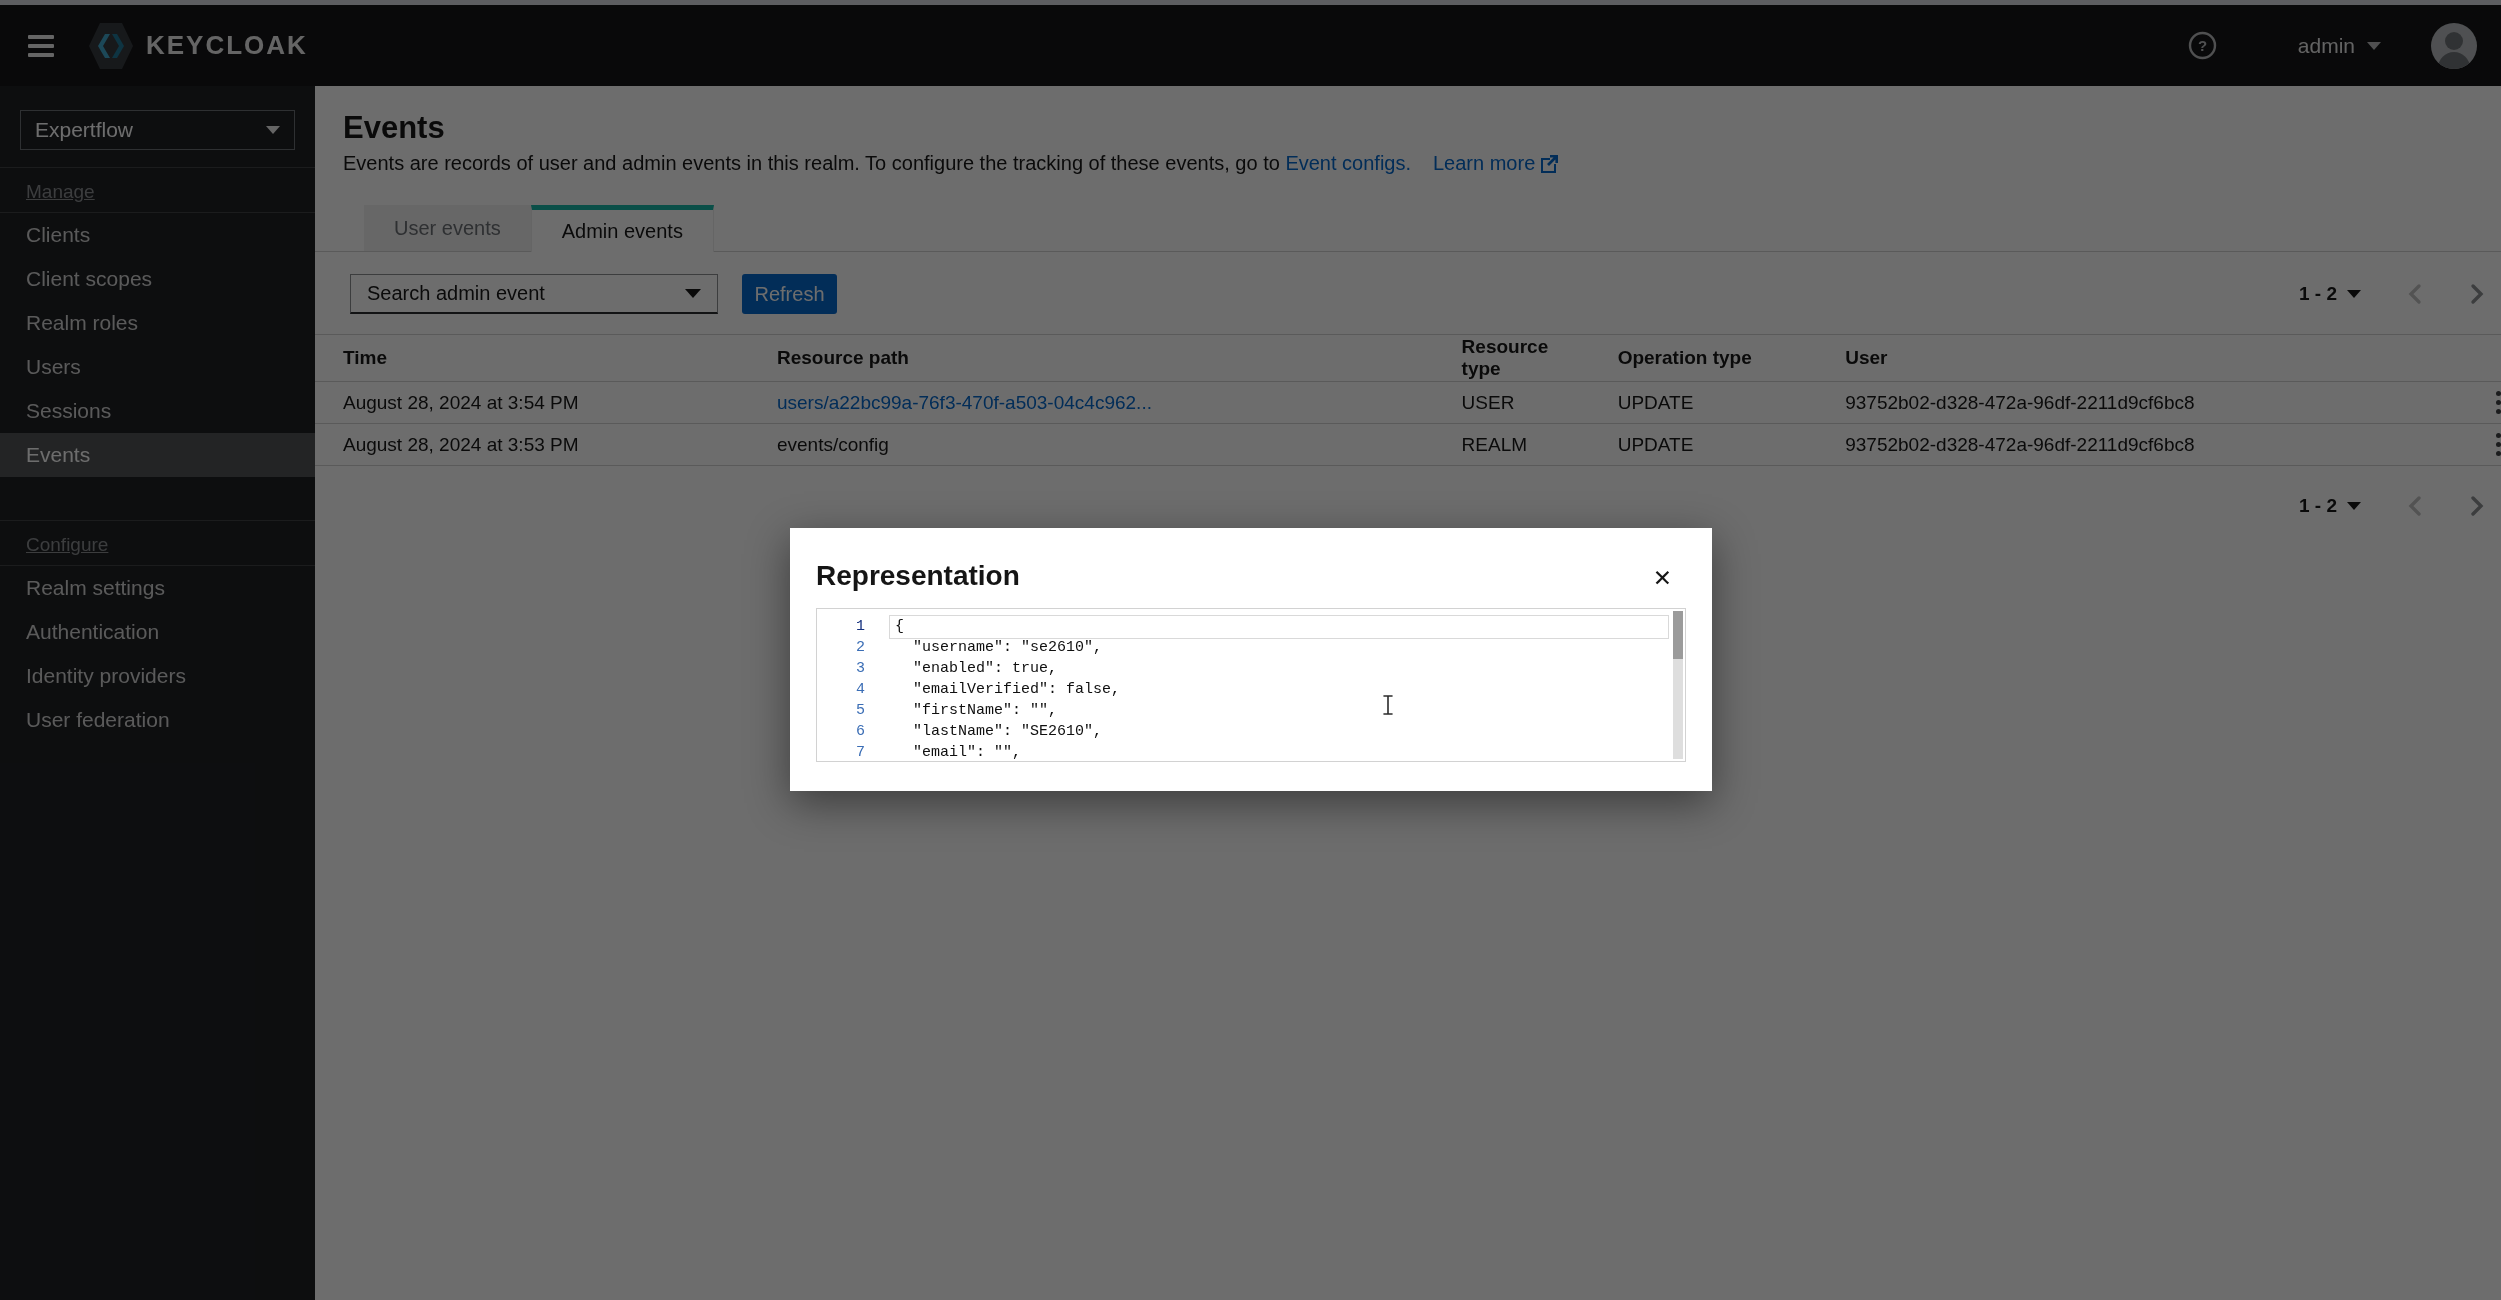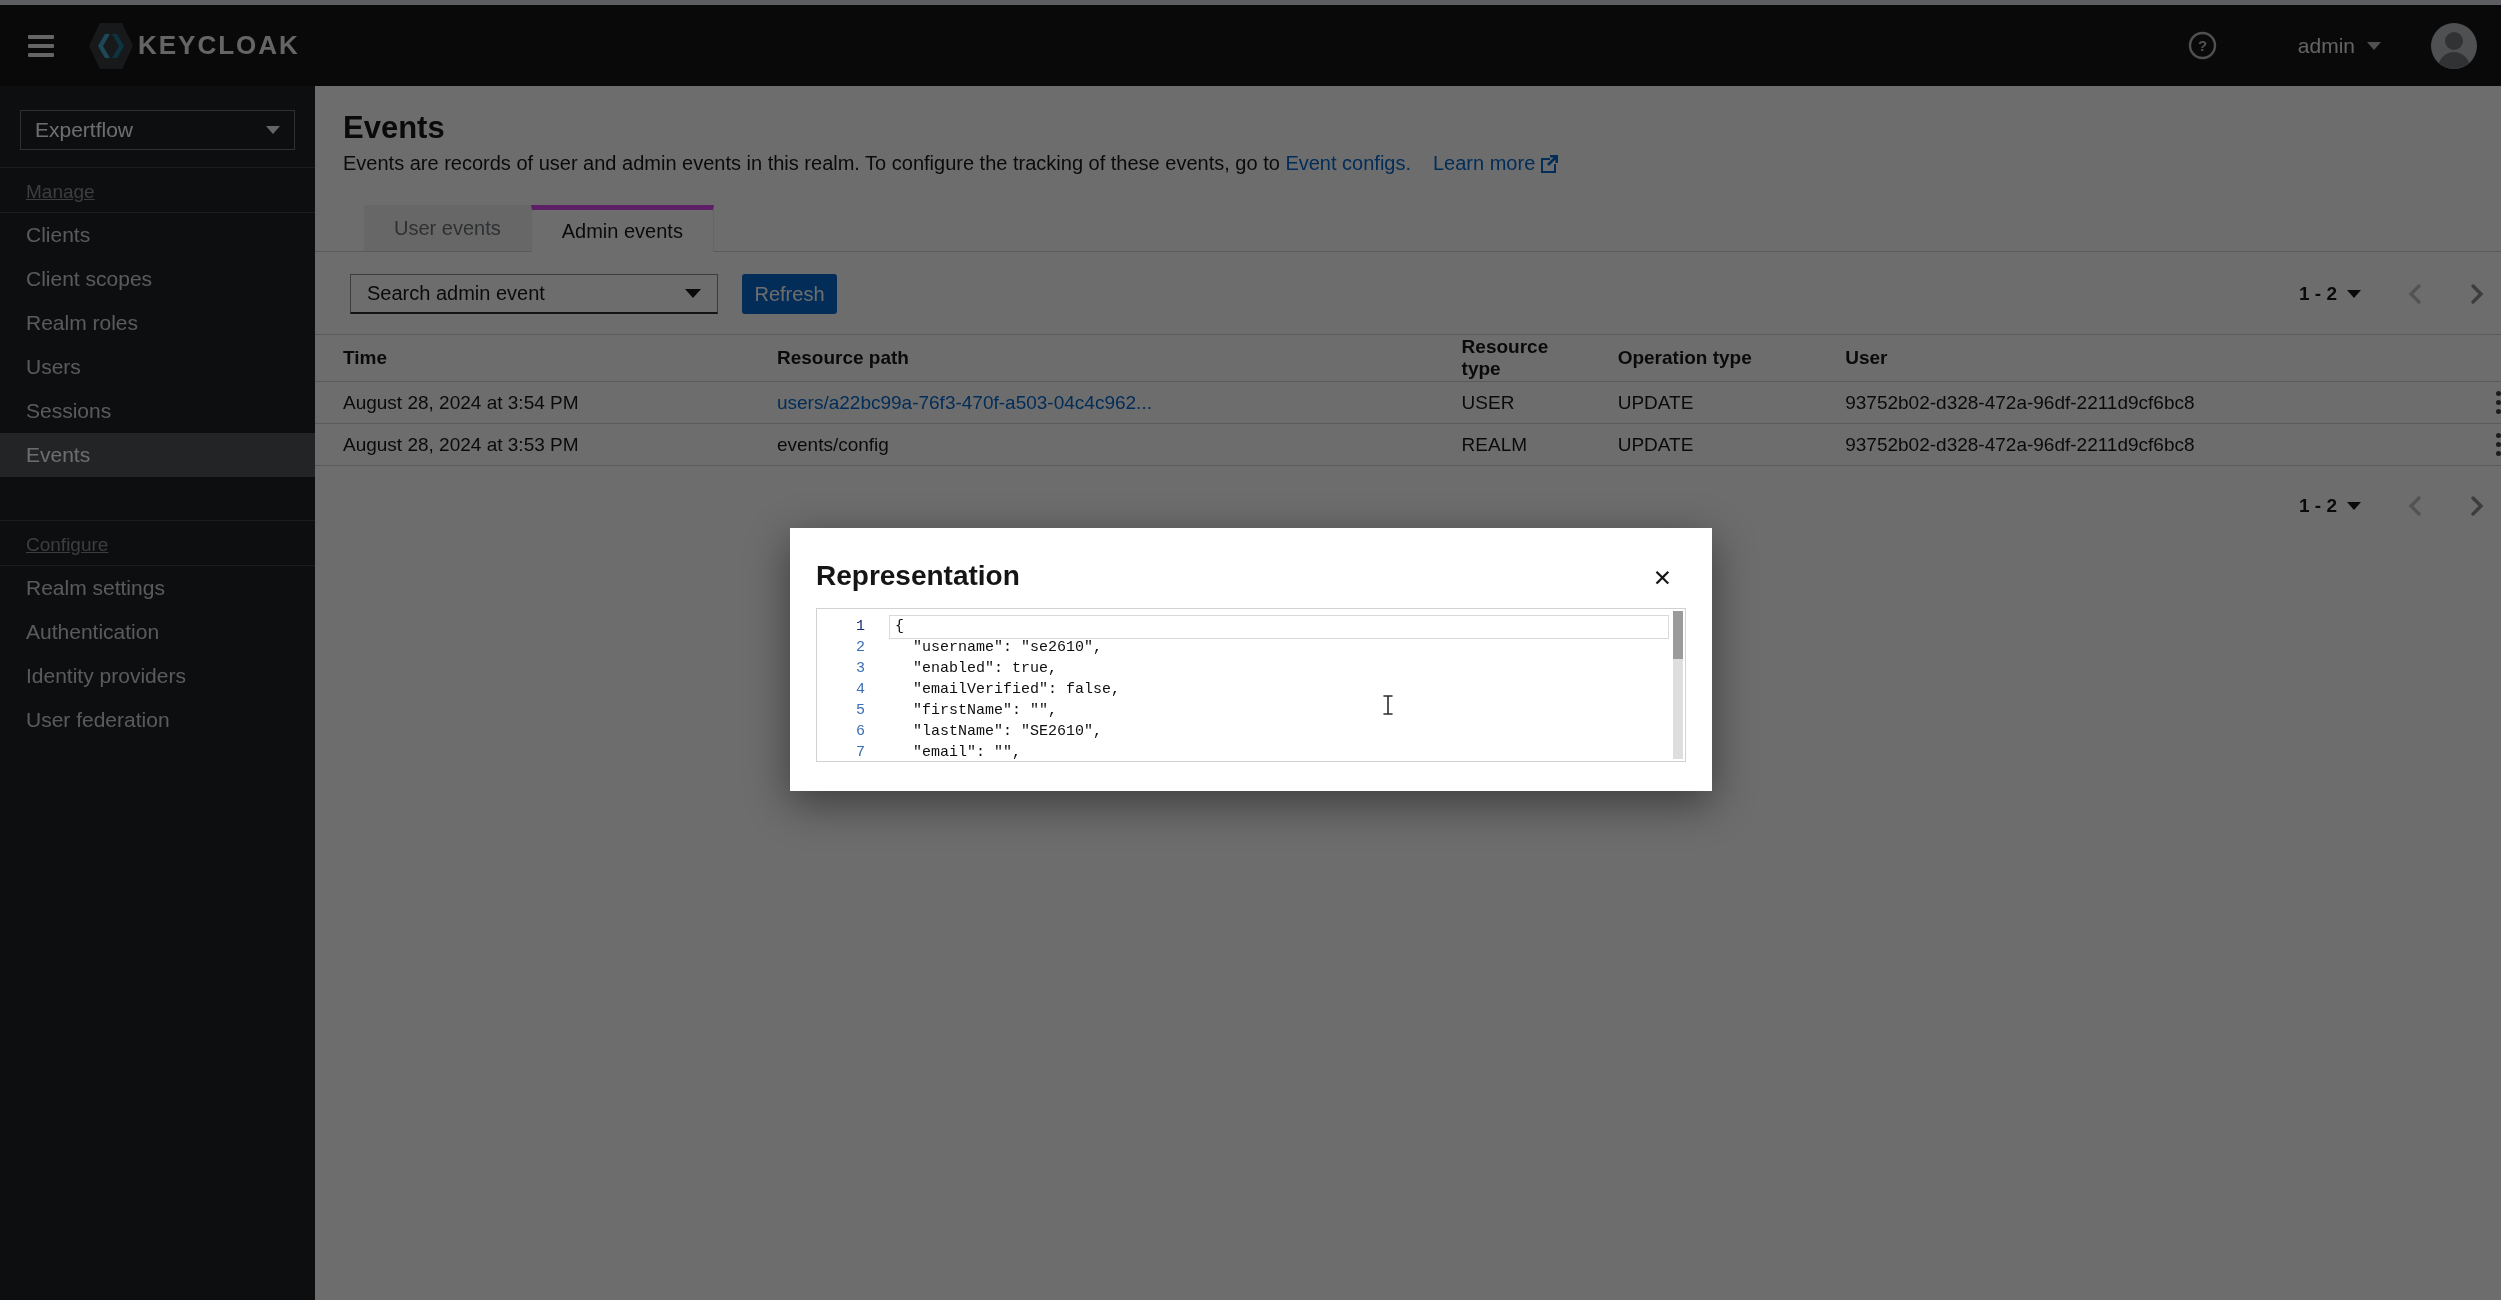--- a/index.html
+++ b/index.html
@@ -5,21 +5,21 @@
   html,body{margin:0;padding:0;background:#333;}
   .screen{position:relative;width:2501px;height:1300px;background:#fff;overflow:hidden;
           font-family:"Liberation Sans",sans-serif;color:#151515;}
   
   .win-strip{position:absolute;left:0;top:0;right:0;height:5px;background:#d8dce3;}
   
   .masthead{position:absolute;left:0;top:5px;right:0;height:81px;background:#111214;
             display:flex;align-items:center;padding:0 24px;box-sizing:border-box;}
   .hamburger{background:none;border:none;cursor:pointer;display:flex;flex-direction:column;gap:5px;padding:4px;}
   .hamburger span{display:block;width:26px;height:4px;background:#ededed;border-radius:1px;}
-  .brand{display:flex;align-items:center;margin-left:30px;gap:4px;cursor:pointer;}
+  .brand{display:flex;align-items:center;margin-left:30px;gap:12px;cursor:pointer;}
   .brand-text{color:#ededed;font-size:26px;font-weight:bold;letter-spacing:2px;}
   .mast-right{margin-left:auto;display:flex;align-items:center;}
   .help-btn{background:none;border:none;cursor:pointer;display:flex;align-items:center;}
   .user-menu{display:flex;align-items:center;gap:12px;margin-left:75px;cursor:pointer;}
   .user-name{color:#e6e6e6;font-size:21px;}
   .caret{width:0;height:0;border-left:7px solid transparent;border-right:7px solid transparent;border-top:8px solid #b9bbbd;}
   .avatar{width:46px;height:46px;border-radius:50%;background:#b8bbbe;margin-left:50px;position:relative;overflow:hidden;cursor:pointer;}
   .avatar .head{position:absolute;left:14px;top:9px;width:18px;height:18px;border-radius:50%;background:#6f7377;}
   .avatar .body{position:absolute;left:7px;top:29px;width:32px;height:22px;border-radius:16px 16px 0 0;background:#6f7377;}
   
@@ -36,21 +36,21 @@
   .sec-gap{height:43px;}
   
   .main{position:absolute;left:315px;top:86px;right:0;bottom:0;background:#fff;}
   .page-title{position:absolute;left:28px;top:24px;margin:0;font-size:31px;font-weight:bold;color:#151515;}
   .page-desc{position:absolute;left:28px;top:66px;font-size:20px;color:#151515;white-space:nowrap;}
   .page-desc a{color:#0066cc;text-decoration:none;cursor:pointer;}
   .learn-more{margin-left:22px;display:inline-flex;align-items:center;gap:5px;}
   .tabs{position:absolute;left:0;top:119px;right:0;height:46px;border-bottom:1px solid #d2d2d2;display:flex;box-sizing:content-box;}
   .tab{display:flex;align-items:center;padding:0 30px;font-size:20px;cursor:pointer;}
   .tab.inactive{margin-left:49px;background:#f0f0f0;color:#6a6e73;}
-  .tab.active{background:#fff;color:#151515;border-top:5px solid #d946ef;margin-bottom:-1px;
+  .tab.active{background:#fff;color:#151515;border-top:5px solid #14b8a6;margin-bottom:-1px;
               border-right:1px solid #ededed;border-left:1px solid #ededed;box-sizing:border-box;}
   .toolbar{position:absolute;left:35px;top:188px;display:flex;align-items:center;}
   .search-select{width:368px;height:40px;border:1px solid #8a8d90;border-bottom:2px solid #26292d;background:#fff;
                  display:flex;align-items:center;padding:0 16px;font-size:20px;color:#151515;cursor:pointer;box-sizing:border-box;}
   .search-select .caret{margin-left:auto;border-top-color:#151515;border-left-width:8px;border-right-width:8px;border-top-width:9px;}
   .refresh-btn{margin-left:24px;width:95px;height:40px;background:#0066cc;color:#fff;border:none;border-radius:3px;
                font-size:20px;font-family:"Liberation Sans",sans-serif;cursor:pointer;}
   .pagination{position:absolute;right:16px;display:flex;align-items:center;height:44px;}
   .pagination.top{top:186px;} .pagination.bottom{top:398px;}
   .pg-range{font-size:19px;font-weight:bold;color:#151515;}

